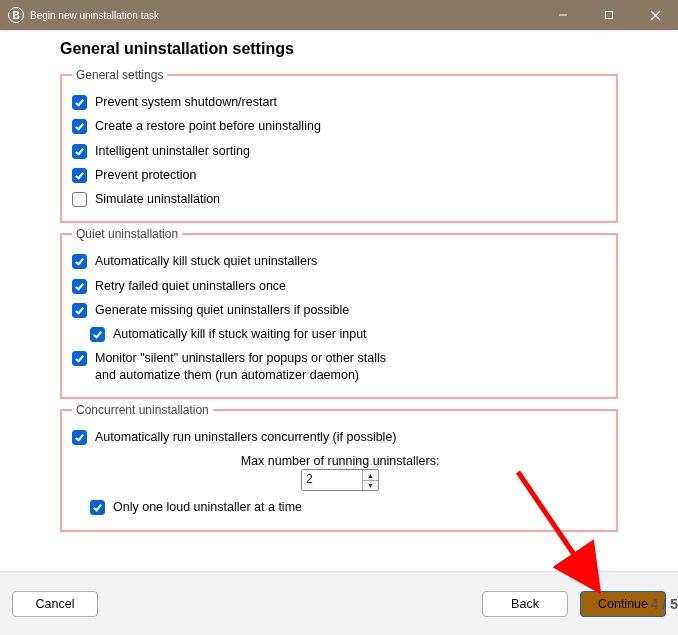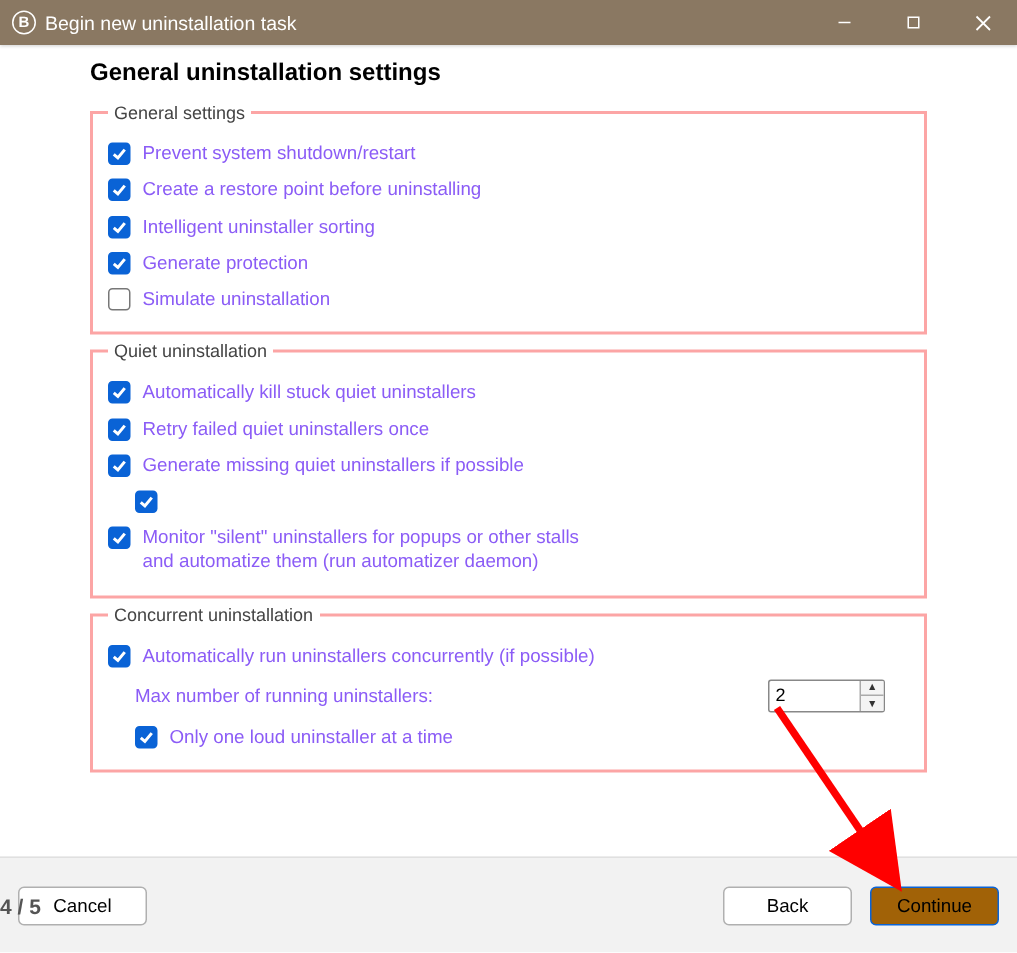--- a/index.html
+++ b/index.html
@@ -25,21 +25,21 @@
     box-shadow: 0 1px 2px rgba(0,0,0,0.15);
   }
   .title-bar .app-icon {
     width: 16px; height: 16px;
     border: 1.5px solid #fff;
     border-radius: 50%;
     display: flex; align-items: center; justify-content: center;
     font-weight: bold; font-size: 10px;
     margin-right: 6px;
   }
-  .title-bar .win-title { font-size: 13px; }
+  .title-bar .win-title { font-size: 10px; }
   .title-bar .win-controls { margin-left: auto; display: flex; }
   .title-bar .win-btn {
     width: 46px; height: 30px;
     display: flex; align-items: center; justify-content: center;
     color: #fff;
   }
   .title-bar .win-btn svg { stroke: #fff; }
 
   
   .content {
@@ -67,20 +67,21 @@
     display: flex;
     align-items: flex-start;
     padding: 4px 0;
   }
   .option-row.indent-1 { padding-left: 18px; }
 
   .spinner-row {
     display: flex;
     align-items: center;
     padding: 4px 16px 4px 18px;
+    flex-direction: column;
   }
   .spinner-row .label { flex: 1; }
 
   
   .checkbox {
     width: 15px; height: 15px;
     border-radius: 3px;
     display: inline-flex;
     align-items: center;
     justify-content: center;
@@ -98,21 +99,21 @@
   }
   .checkbox svg {
     width: 11px; height: 11px;
     stroke: #fff;
     stroke-width: 2.2;
     fill: none;
   }
 
   .option-label {
     font-size: 12.5px;
-    color: #8b5cf6;
+    color: #000000;
     line-height: 1.3;
   }
 
   
   .numeric {
     width: 78px;
     height: 22px;
     border: 1px solid #888;
     border-radius: 2px;
     display: flex;
@@ -164,21 +165,21 @@
     justify-content: center;
     padding: 0 14px;
   }
   .btn.primary {
     border: 1.5px solid #0a63d6;
     background: #a16207;
   }
   .footer .step {
     position: absolute;
     left: 0; right: 0;
-    text-align: left;
+    text-align: right;
     font-size: 14px;
     font-weight: 600;
     color: #555;
     pointer-events: none;
   }
   .footer .right-btns {
     margin-left: auto;
     display: flex;
     gap: 12px;
   }
@@ -246,21 +247,21 @@
           </svg>
         </span>
       <span class="option-label">Intelligent uninstaller sorting</span>
     </div>
     <div class="option-row">
       <span class="checkbox checked">
           <svg viewBox="0 0 12 12">
             <polyline points="2,6.5 5,9 10,3"></polyline>
           </svg>
         </span>
-      <span class="option-label">Generate protection</span>
+      <span class="option-label">Prevent protection</span>
     </div>
     <div class="option-row">
       <span class="checkbox unchecked"></span>
       <span class="option-label">Simulate uninstallation</span>
     </div>
   </fieldset>
 
   <fieldset>
     <legend>Quiet uninstallation</legend>
 
@@ -287,20 +288,21 @@
           </svg>
         </span>
       <span class="option-label">Generate missing quiet uninstallers if possible</span>
     </div>
     <div class="option-row indent-1">
       <span class="checkbox checked">
           <svg viewBox="0 0 12 12">
             <polyline points="2,6.5 5,9 10,3"></polyline>
           </svg>
         </span>
+      <span class="option-label">Automatically kill if stuck waiting for user input</span>
     </div>
     <div class="option-row">
       <span class="checkbox checked">
           <svg viewBox="0 0 12 12">
             <polyline points="2,6.5 5,9 10,3"></polyline>
           </svg>
         </span>
       <span class="option-label" style="max-width:300px;">Monitor "silent" uninstallers for popups or other stalls and automatize them (run automatizer daemon)</span>
     </div>
   </fieldset>

